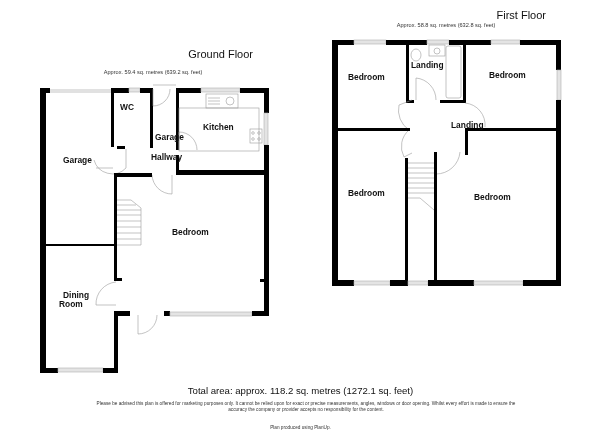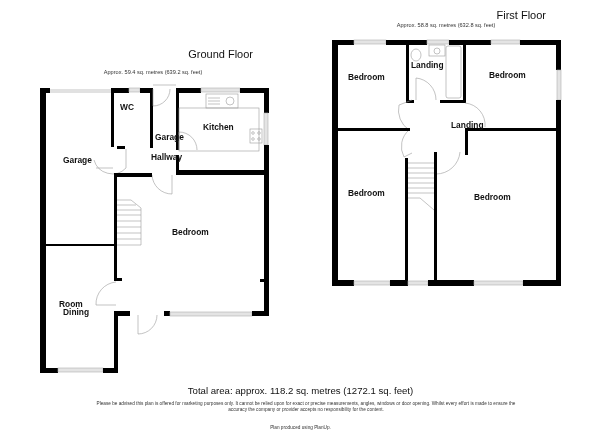--- a/index.html
+++ b/index.html
@@ -176,21 +176,21 @@
 
 <div class="abs floor-title" style="left:346px; top:9px;">First Floor</div>
 <div class="abs floor-sub" style="left:346px; top:22px;">Approx. 58.8 sq. metres (632.8 sq. feet)</div>
 
 <div class="abs room-label" style="left:120px; top:103px;">WC</div>
 <div class="abs room-label" style="left:63px; top:156px;">Garage</div>
 <div class="abs room-label" style="left:155px; top:133px;">Garage</div>
 <div class="abs room-label" style="left:151px; top:142px;margin-top:11px;">Hallway</div>
 <div class="abs room-label" style="left:203px; top:123px;">Kitchen</div>
 <div class="abs room-label" style="left:172px; top:228px;">Bedroom</div>
-<div class="abs room-label" style="left:63px; top:291px;margin-top:17px;">Dining</div>
+<div class="abs room-label" style="left:63px; top:291px;">Dining</div>
 <div class="abs room-label" style="left:59px; top:300px;">Room</div>
 
 <div class="abs room-label" style="left:348px; top:73px;">Bedroom</div>
 <div class="abs room-label" style="left:411px; top:61px;">Landing</div>
 <div class="abs room-label" style="left:489px; top:71px;">Bedroom</div>
 <div class="abs room-label" style="left:412px; top:121px;padding-left:39px;">Landing</div>
 <div class="abs room-label" style="left:348px; top:189px;">Bedroom</div>
 <div class="abs room-label" style="left:474px; top:193px;">Bedroom</div>
 
 <div class="abs total" style="top:385px;">Total area: approx. 118.2 sq. metres (1272.1 sq. feet)</div>

